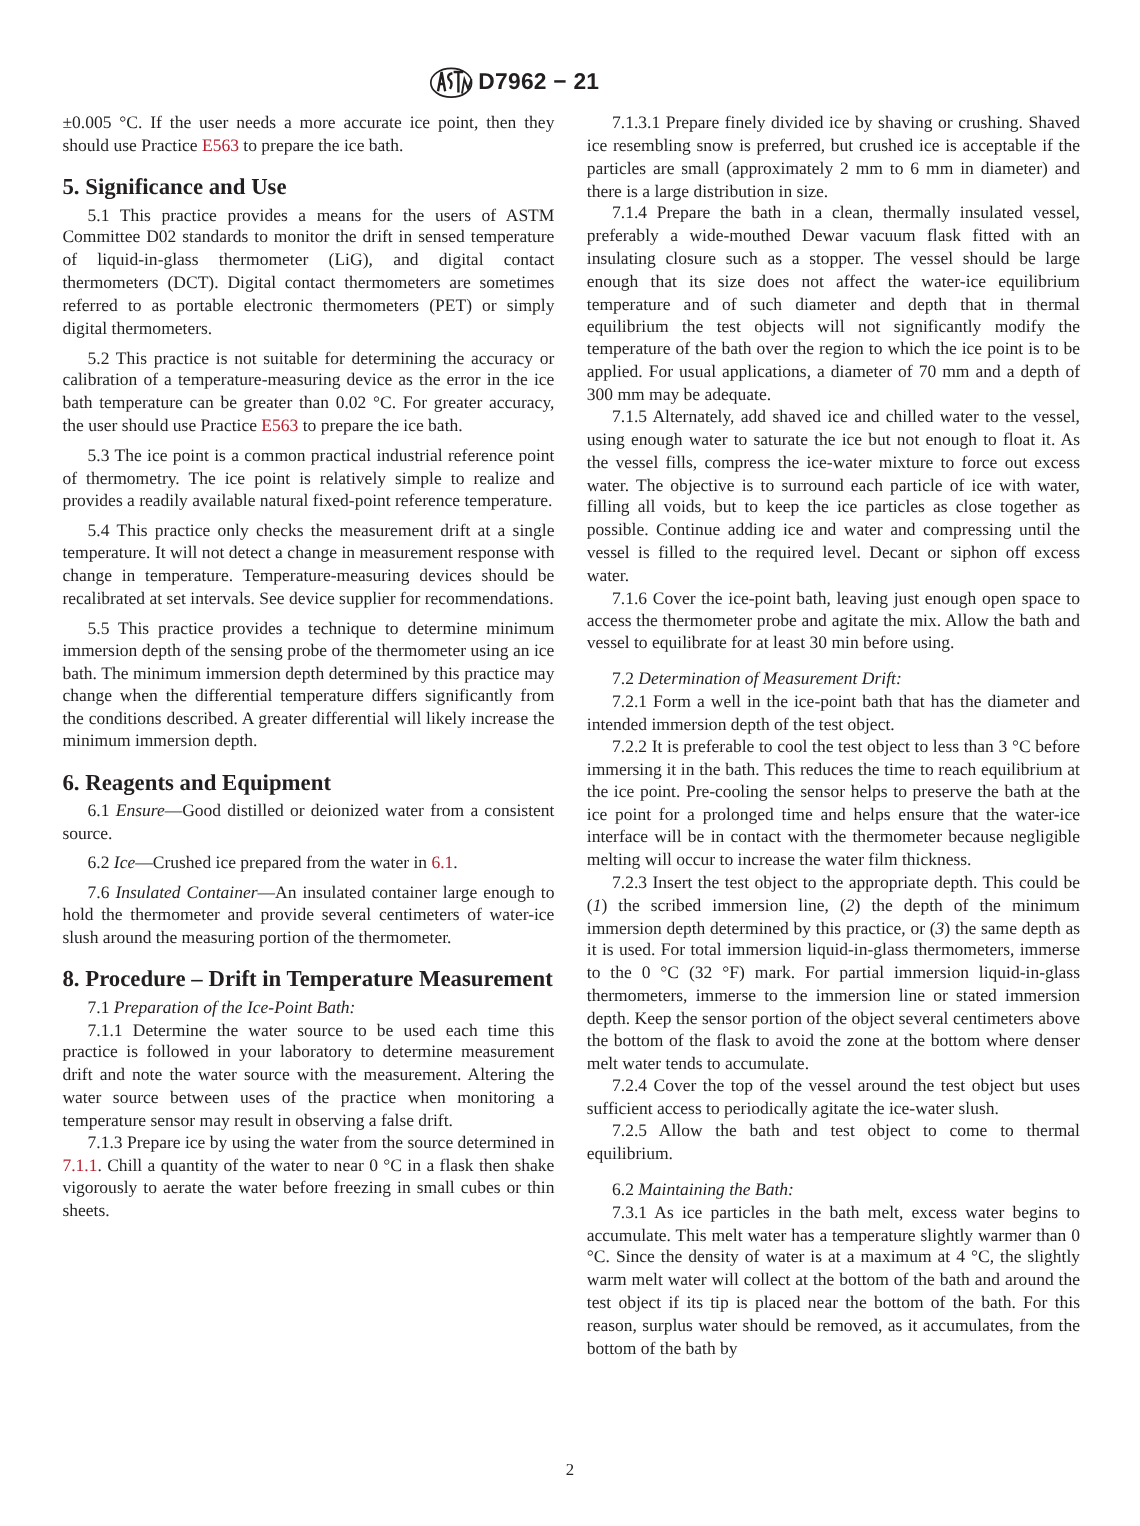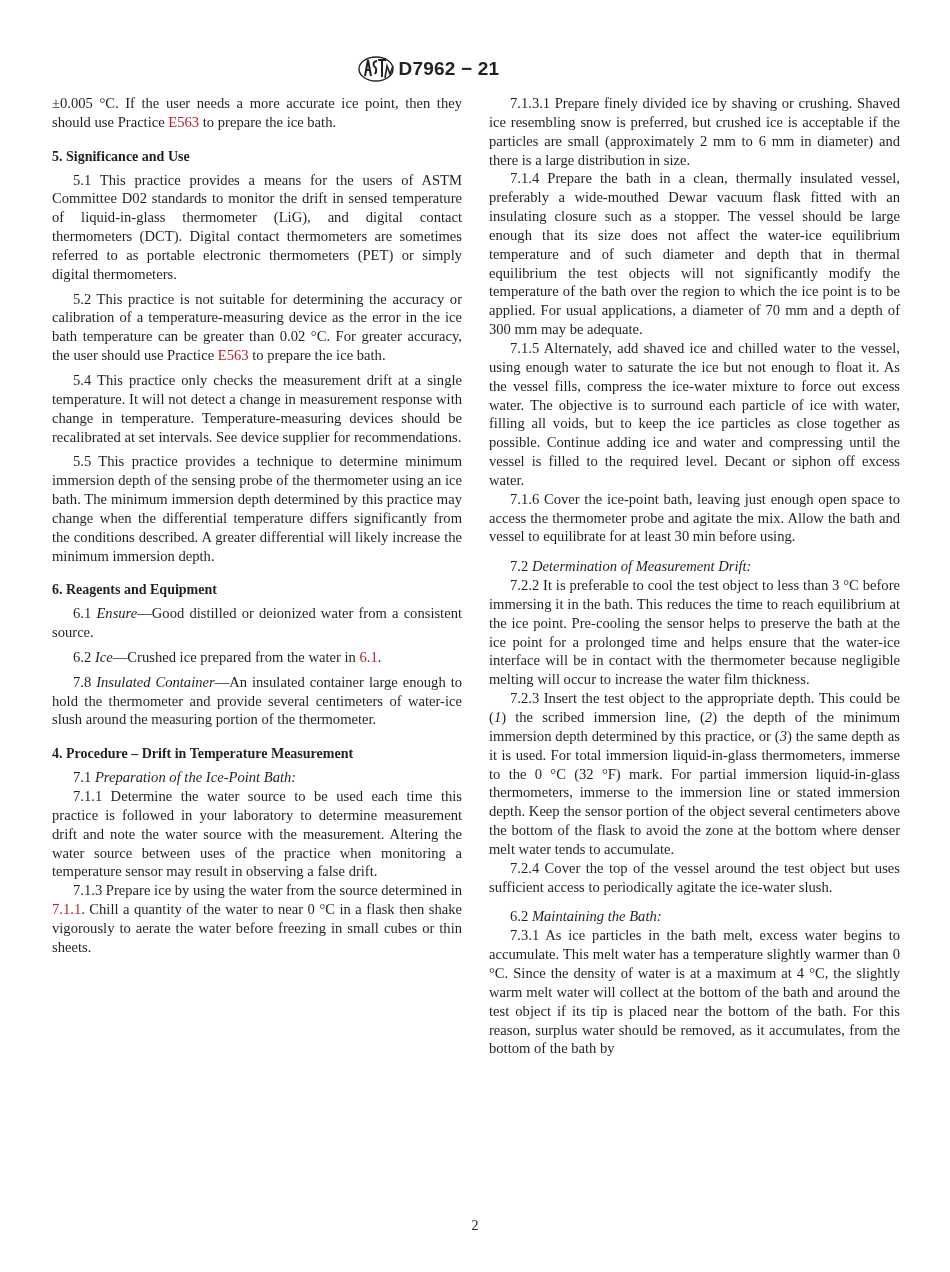--- a/index.html
+++ b/index.html
@@ -10,21 +10,21 @@
   .logo { width: 40px; height: 30px; display: inline-block; }
   .doc-id { font-family: "Liberation Sans", "DejaVu Sans", sans-serif; font-weight: bold;
             font-size: 19px; color: #231f20; letter-spacing: 0.2px; }
   .col { position: absolute; top: 94px; width: 410px; font-size: 14.6px; line-height: 18.85px;
          text-align: justify; hyphens: manual; }
   .col.left { left: 52px; }
   .col.right { left: 489px; width: 411px; }
   p { margin: 0; }
   p.ind { text-indent: 21px; }
   p.gap { margin-top: 6px; }
-  h2 { font-size: 14px; font-weight: bold; margin: 16px 0 4px 0; line-height: 18.85px; text-align: left; }
+  h2 { font-size: 19px; font-weight: bold; margin: 16px 0 4px 0; line-height: 18.85px; text-align: left; }
   .link { color: #b5202e; }
   em { font-style: italic; }
   .page-num { position: absolute; top: 1218px; left: 0; width: 950px; text-align: center;
               font-size: 14px; color: #231f20; }
 </style>
 </head>
 <body>
 
 <div class="header">
   <span class="logo">
@@ -38,40 +38,43 @@
   </span>
   <span class="doc-id">D7962 − 21</span>
 </div>
 
 <div class="col left">
   <p><span>±0.005 °C. If the user needs a more accurate ice point, then they should use Practice </span><span class="link">E563</span><span> to prepare the ice bath.</span></p>
 
   <h2>5. Significance and Use</h2>
   <p class="ind">5.1 This practice provides a means for the users of ASTM Committee D02 standards to monitor the drift in sensed temperature of liquid-in-glass thermometer (LiG), and digital contact thermometers (DCT). Digital contact thermometers are sometimes referred to as portable electronic thermometers (PET) or simply digital thermometers.</p>
   <p class="ind gap"><span>5.2 This practice is not suitable for determining the accu­racy or calibration of a temperature-measuring device as the error in the ice bath temperature can be greater than 0.02 °C. For greater accuracy, the user should use Practice </span><span class="link">E563</span><span> to prepare the ice bath.</span></p>
+  <p class="ind gap">5.3 The ice point is a common practical industrial reference point of thermometry. The ice point is relatively simple to realize and provides a readily available natural fixed-point reference temperature.</p>
   <p class="ind gap">5.4 This practice only checks the measurement drift at a single temperature. It will not detect a change in measurement response with change in temperature. Temperature-measuring devices should be recalibrated at set intervals. See device supplier for recommendations.</p>
   <p class="ind gap">5.5 This practice provides a technique to determine mini­mum immersion depth of the sensing probe of the thermometer using an ice bath. The minimum immersion depth determined by this practice may change when the differential temperature differs significantly from the conditions described. A greater differential will likely increase the minimum immersion depth.</p>
 
   <h2>6. Reagents and Equipment</h2>
   <p class="ind"><span>6.1 </span><em>Ensure</em><span>—Good distilled or deionized water from a con­sistent source.</span></p>
   <p class="ind gap"><span>6.2 </span><em>Ice</em><span>—Crushed ice prepared from the water in </span><span class="link">6.1</span><span>.</span></p>
-  <p class="ind gap"><span>7.8 </span><em>Insulated Container</em><span>—An insulated container large enough to hold the thermometer and provide several centime­ters of water-ice slush around the measuring portion of the thermometer.</span></p>
+  <p class="ind gap"><span>7.6 </span><em>Insulated Container</em><span>—An insulated container large enough to hold the thermometer and provide several centime­ters of water-ice slush around the measuring portion of the thermometer.</span></p>
 
-  <h2>4. Procedure – Drift in Temperature Measurement</h2>
+  <h2>8. Procedure – Drift in Temperature Measurement</h2>
   <p class="ind"><span>7.1 </span><em>Preparation of the Ice-Point Bath:</em></p>
   <p class="ind">7.1.1 Determine the water source to be used each time this practice is followed in your laboratory to determine measure­ment drift and note the water source with the measurement. Altering the water source between uses of the practice when monitoring a temperature sensor may result in observing a false drift.</p>
   <p class="ind"><span>7.1.3 Prepare ice by using the water from the source determined in </span><span class="link">7.1.1</span><span>. Chill a quantity of the water to near 0 °C in a flask then shake vigorously to aerate the water before freezing in small cubes or thin sheets.</span></p>
 </div>
 
 <div class="col right">
   <p class="ind">7.1.3.1 Prepare finely divided ice by shaving or crushing. Shaved ice resembling snow is preferred, but crushed ice is acceptable if the particles are small (approximately 2 mm to 6 mm in diameter) and there is a large distribution in size.</p>
   <p class="ind">7.1.4 Prepare the bath in a clean, thermally insulated vessel, preferably a wide-mouthed Dewar vacuum flask fitted with an insulating closure such as a stopper. The vessel should be large enough that its size does not affect the water-ice equilibrium temperature and of such diameter and depth that in thermal equilibrium the test objects will not significantly modify the temperature of the bath over the region to which the ice point is to be applied. For usual applications, a diameter of 70 mm and a depth of 300 mm may be adequate.</p>
   <p class="ind">7.1.5 Alternately, add shaved ice and chilled water to the vessel, using enough water to saturate the ice but not enough to float it. As the vessel fills, compress the ice-water mixture to force out excess water. The objective is to surround each particle of ice with water, filling all voids, but to keep the ice particles as close together as possible. Continue adding ice and water and compressing until the vessel is filled to the required level. Decant or siphon off excess water.</p>
   <p class="ind">7.1.6 Cover the ice-point bath, leaving just enough open space to access the thermometer probe and agitate the mix. Allow the bath and vessel to equilibrate for at least 30 min before using.</p>
   <p class="ind gap" style="margin-top:11px"><span>7.2 </span><em>Determination of Measurement Drift:</em></p>
+  <p class="ind">7.2.1 Form a well in the ice-point bath that has the diameter and intended immersion depth of the test object.</p>
   <p class="ind">7.2.2 It is preferable to cool the test object to less than 3 °C before immersing it in the bath. This reduces the time to reach equilibrium at the ice point. Pre-cooling the sensor helps to preserve the bath at the ice point for a prolonged time and helps ensure that the water-ice interface will be in contact with the thermometer because negligible melting will occur to increase the water film thickness.</p>
   <p class="ind"><span>7.2.3 Insert the test object to the appropriate depth. This could be (</span><em>1</em><span>) the scribed immersion line, (</span><em>2</em><span>) the depth of the minimum immersion depth determined by this practice, or (</span><em>3</em><span>) the same depth as it is used. For total immersion liquid-in-glass thermometers, immerse to the 0 °C (32 °F) mark. For partial immersion liquid-in-glass thermometers, immerse to the im­mersion line or stated immersion depth. Keep the sensor portion of the object several centimeters above the bottom of the flask to avoid the zone at the bottom where denser melt water tends to accumulate.</span></p>
   <p class="ind">7.2.4 Cover the top of the vessel around the test object but uses sufficient access to periodically agitate the ice-water slush.</p>
+  <p class="ind">7.2.5 Allow the bath and test object to come to thermal equilibrium.</p>
   <p class="ind gap" style="margin-top:11px"><span>6.2 </span><em>Maintaining the Bath:</em></p>
   <p class="ind">7.3.1 As ice particles in the bath melt, excess water begins to accumulate. This melt water has a temperature slightly warmer than 0 °C. Since the density of water is at a maximum at 4 °C, the slightly warm melt water will collect at the bottom of the bath and around the test object if its tip is placed near the bottom of the bath. For this reason, surplus water should be removed, as it accumulates, from the bottom of the bath by</p>
 </div>
 
 <div class="page-num">2</div>
 
 </body></html>

